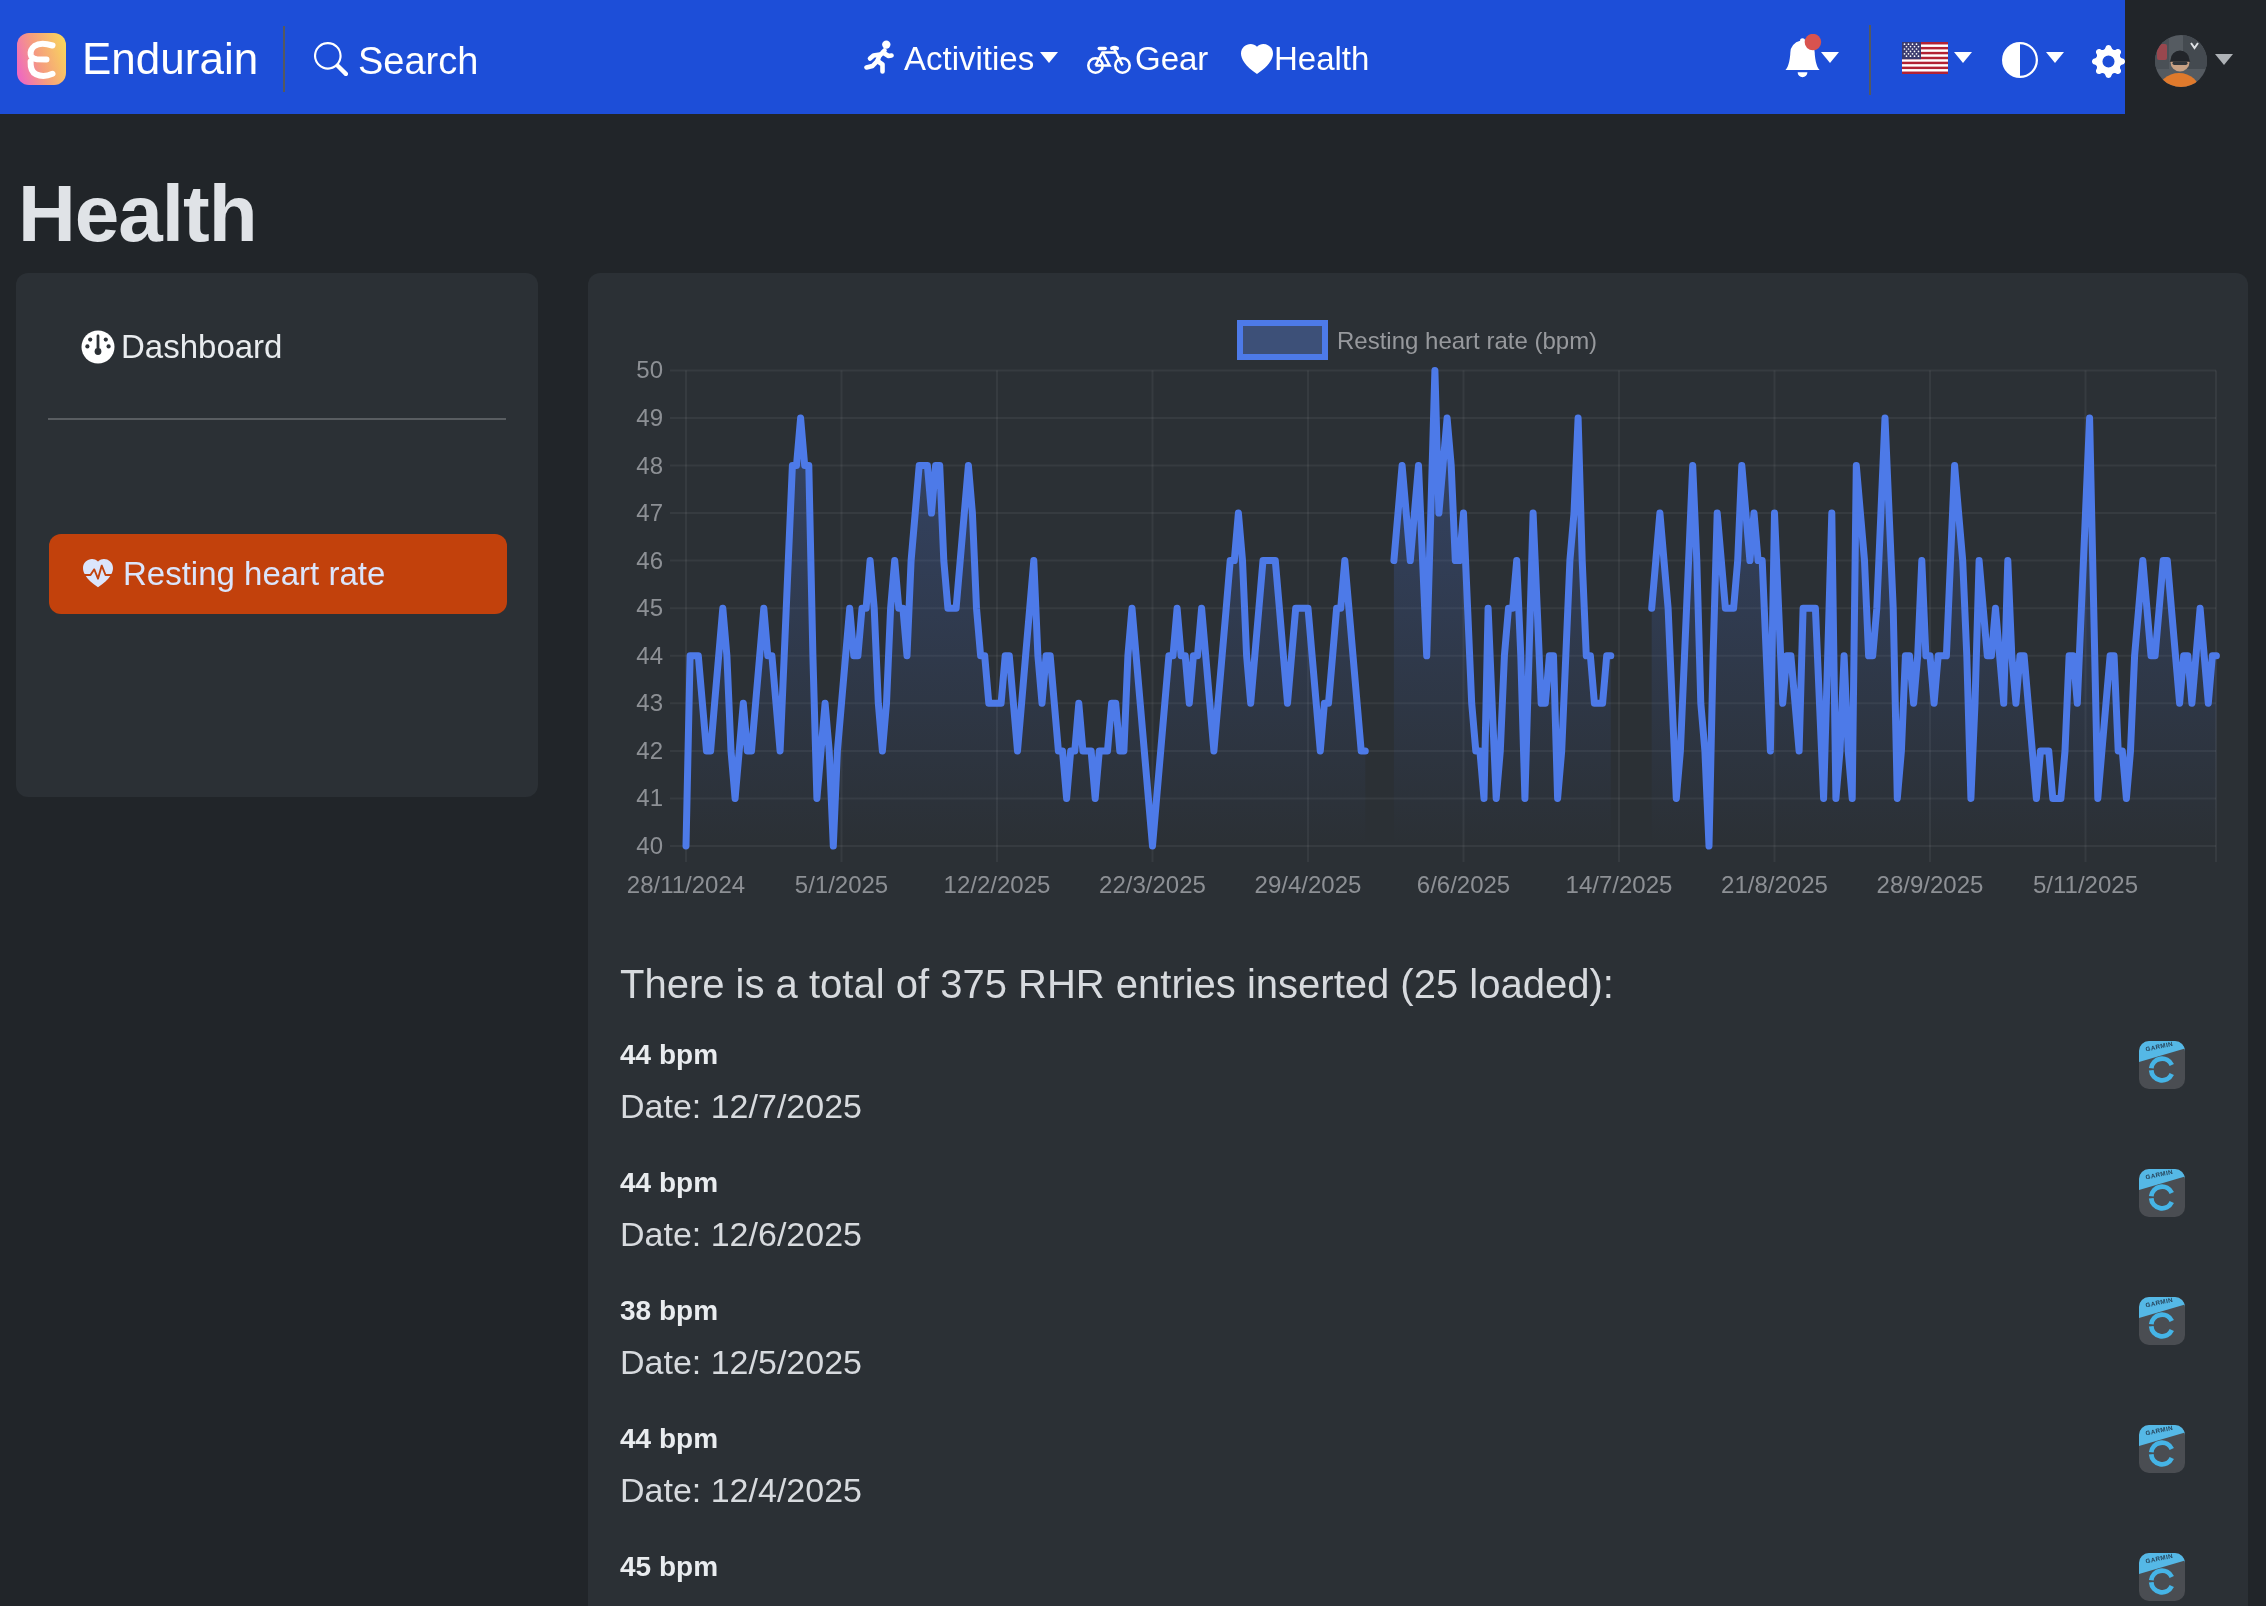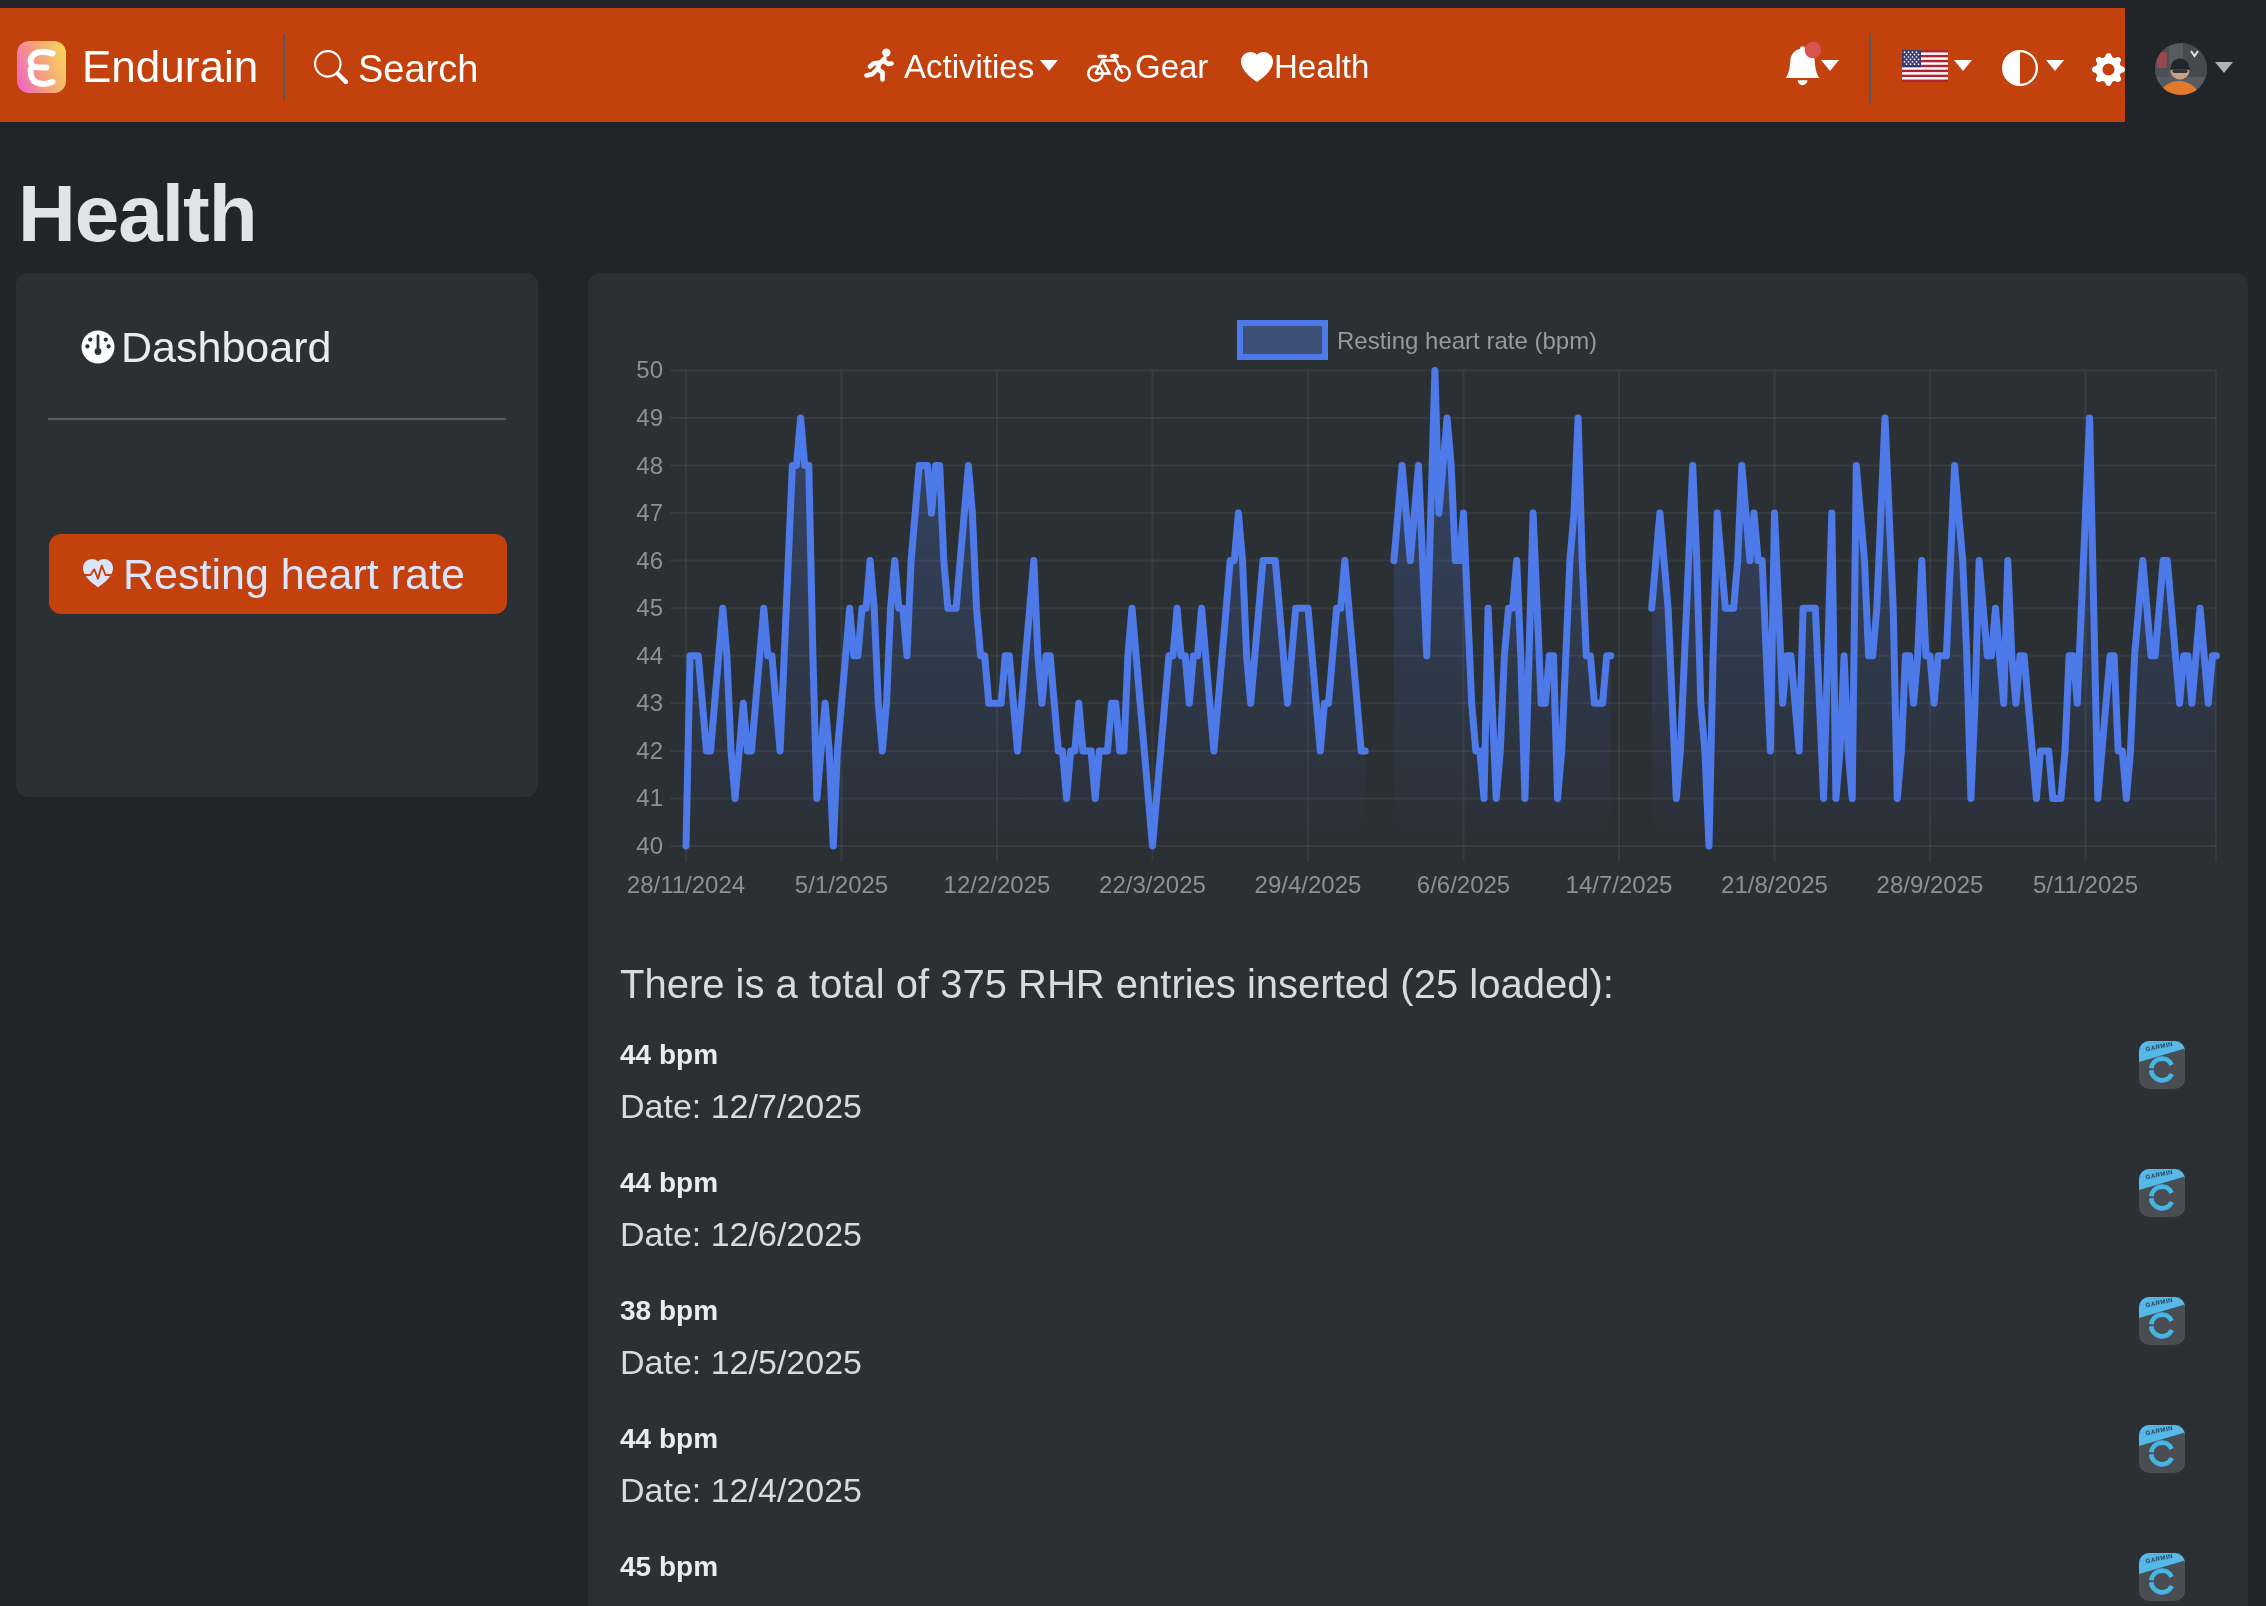--- a/index.html
+++ b/index.html
@@ -1,25 +1,25 @@
 <!DOCTYPE html>
 <html><head><meta charset="utf-8"><style>
 *{margin:0;padding:0;box-sizing:border-box}
 html,body{width:2266px;height:1606px;overflow:hidden;background:#212529;
  font-family:"Liberation Sans",sans-serif;color:#dee2e6;position:relative}
 .abs{position:absolute}
-#navbar{position:absolute;left:0;top:8px;width:2125px;height:114px;background:#c2410c}
+#navbar{position:absolute;left:0;top:0;width:2125px;height:114px;background:#1d4ed8}
 .navtxt{position:absolute;font-size:33px;color:#fff;white-space:nowrap}
 .caret{position:absolute;width:0;height:0;border-left:9px solid transparent;border-right:9px solid transparent;border-top:11px solid #fff}
 .vdiv{position:absolute;width:2px;background:#686d72}
 #h1{position:absolute;left:18px;top:168px;font-size:80px;font-weight:bold;color:#e0e3e7;letter-spacing:-1px}
 .card{position:absolute;background:#2b3035;border-radius:12px}
 #sidecard{left:16px;top:273px;width:522px;height:524px}
 #maincard{left:588px;top:273px;width:1660px;height:1333px;border-bottom-left-radius:0;border-bottom-right-radius:0}
-.sitem{position:absolute;left:33px;width:458px;height:80px;border-radius:12px;font-size:43px;color:#e9ecef}
+.sitem{position:absolute;left:33px;width:458px;height:80px;border-radius:12px;font-size:33px;color:#e9ecef}
 .sitem .lbl{position:absolute;left:72px;top:50%;transform:translateY(-50%)}
 .sitem svg{position:absolute;left:32px;top:50%;transform:translateY(-50%)}
 .active-pill{background:#c2410c;color:#dbe5fc}
 #shr{position:absolute;left:32px;top:145px;width:458px;border-top:2px solid rgba(255,255,255,0.22)}
 .tick{font-size:24px;fill:#8d9095;font-family:"Liberation Sans",sans-serif}
 .ltext{font-size:24px;fill:#97999d;font-family:"Liberation Sans",sans-serif}
 #totaltxt{position:absolute;left:620px;top:962px;font-size:40px;color:#d7dade}
 .etitle{position:absolute;left:620px;font-size:28px;font-weight:bold;color:#e9ecef}
 .edate{position:absolute;left:620px;font-size:34px;color:#d7dade}
 </style></head><body>

